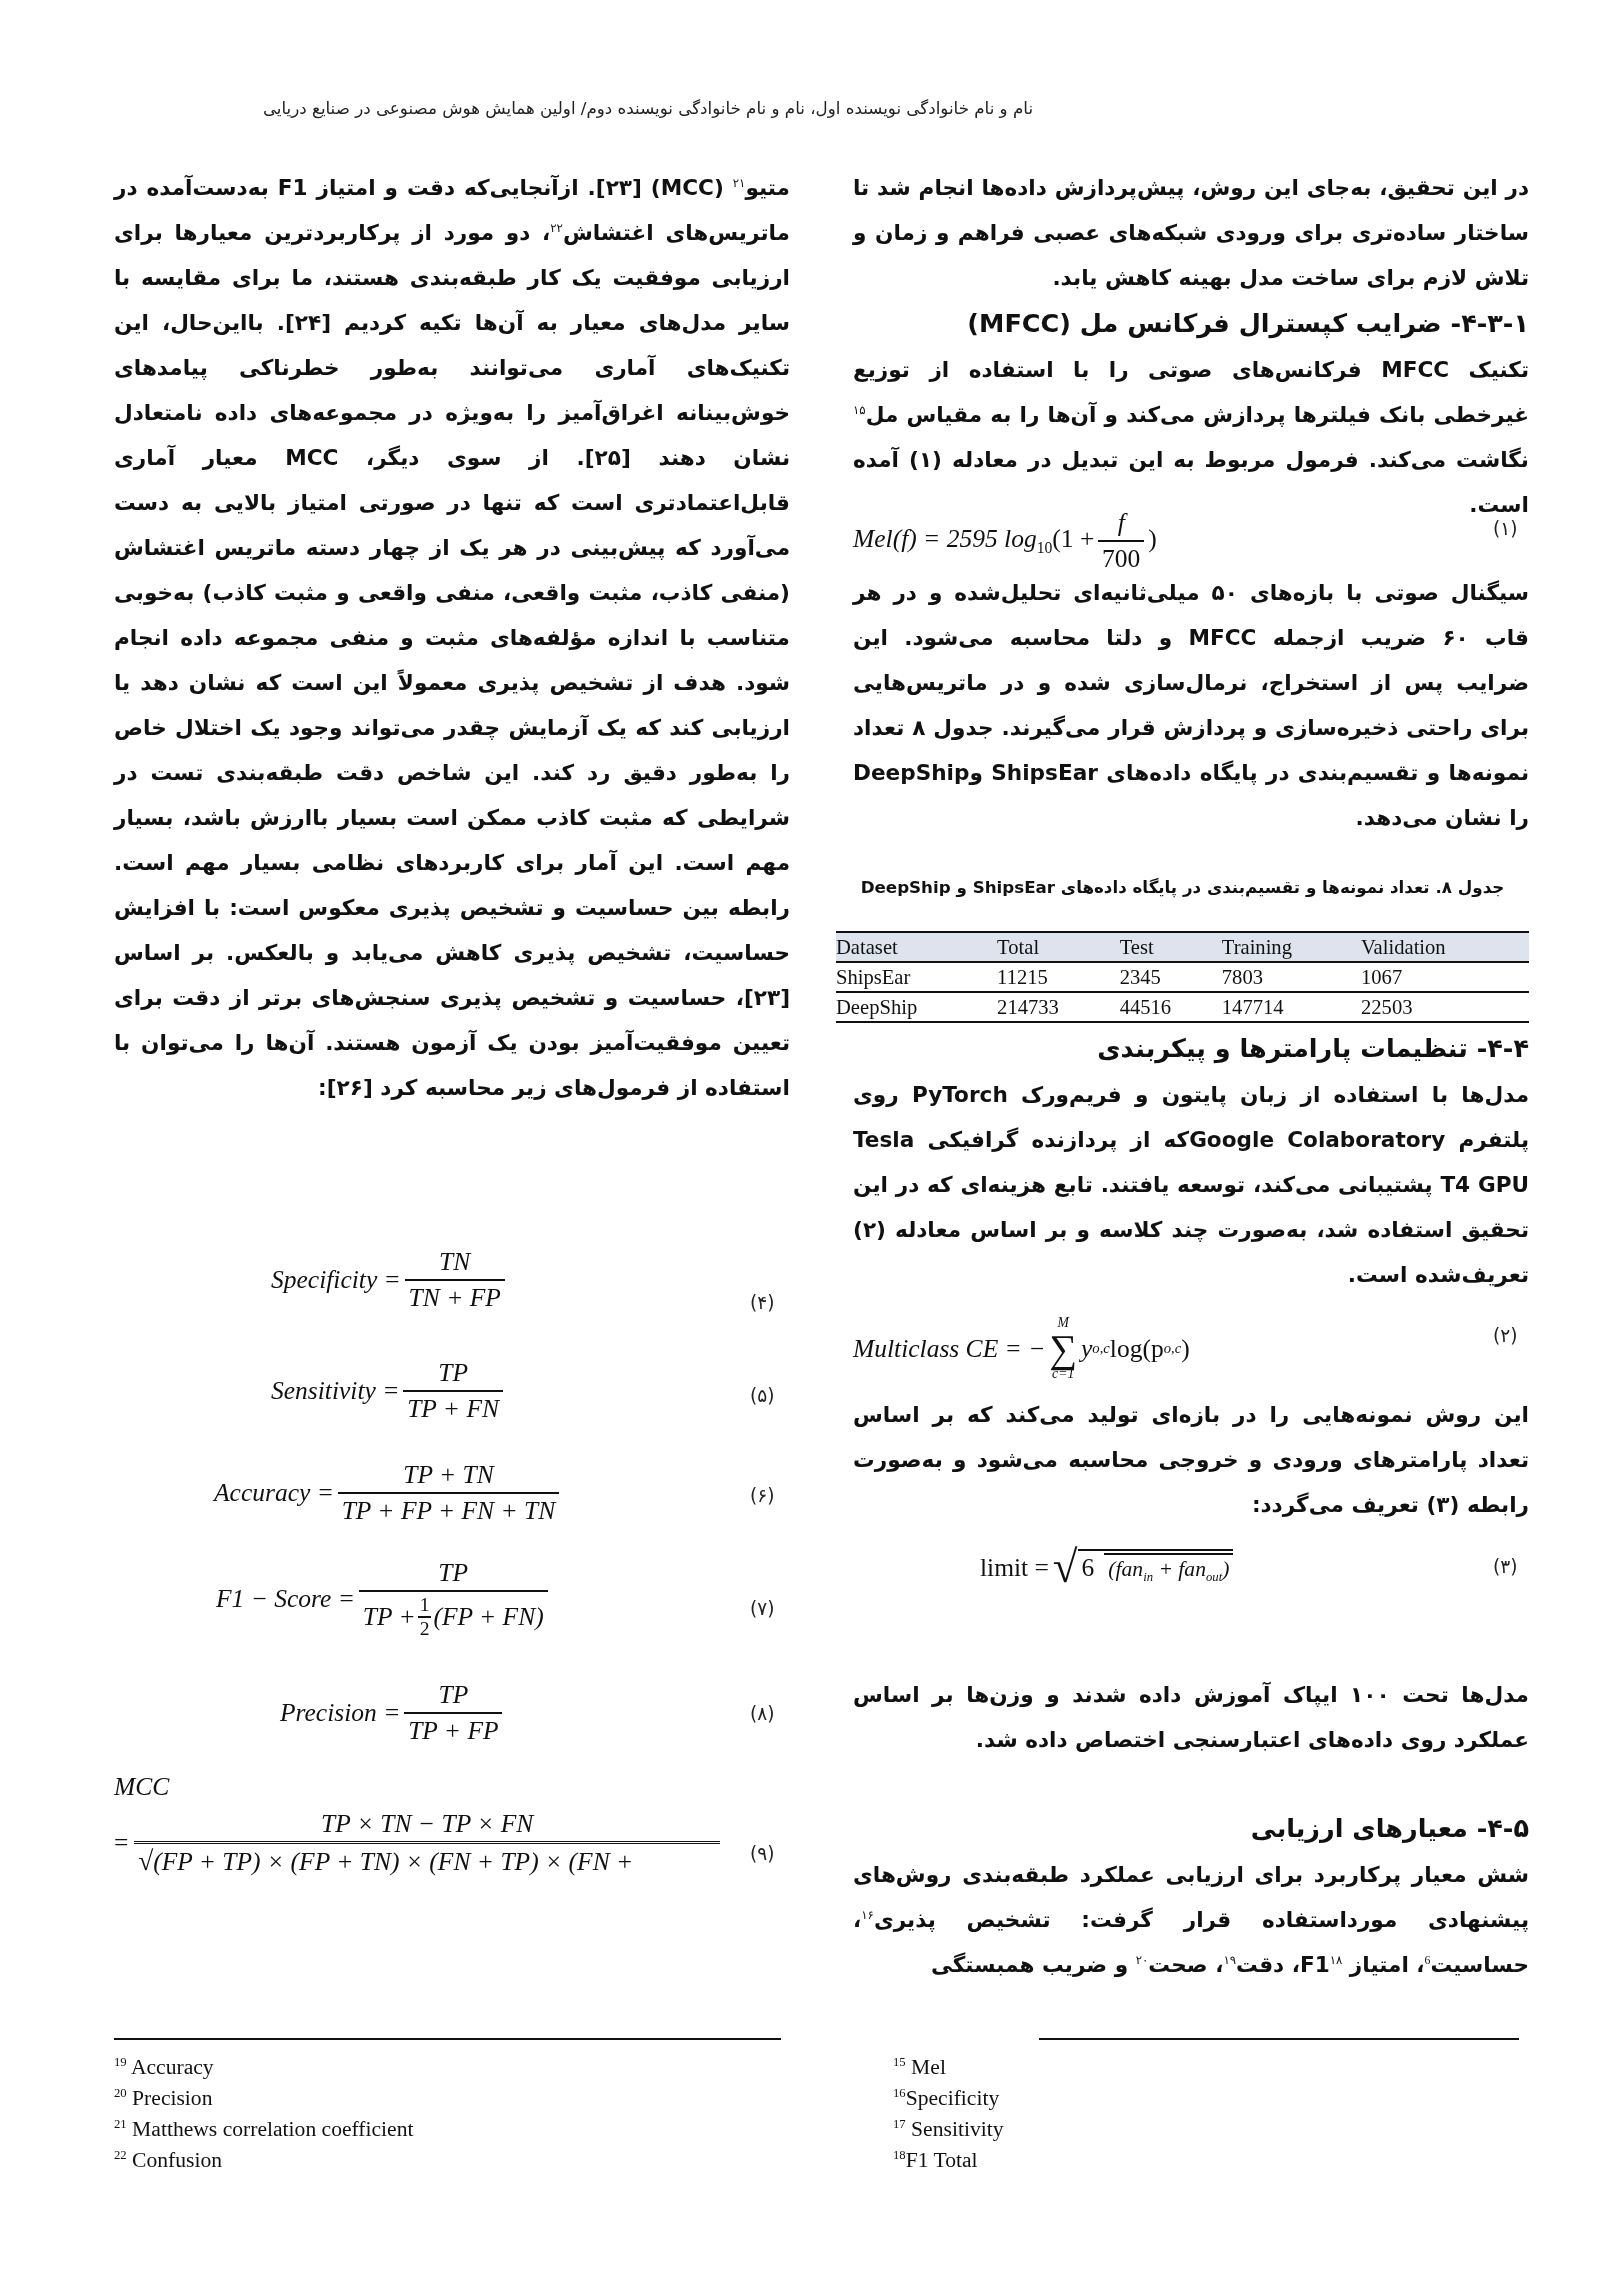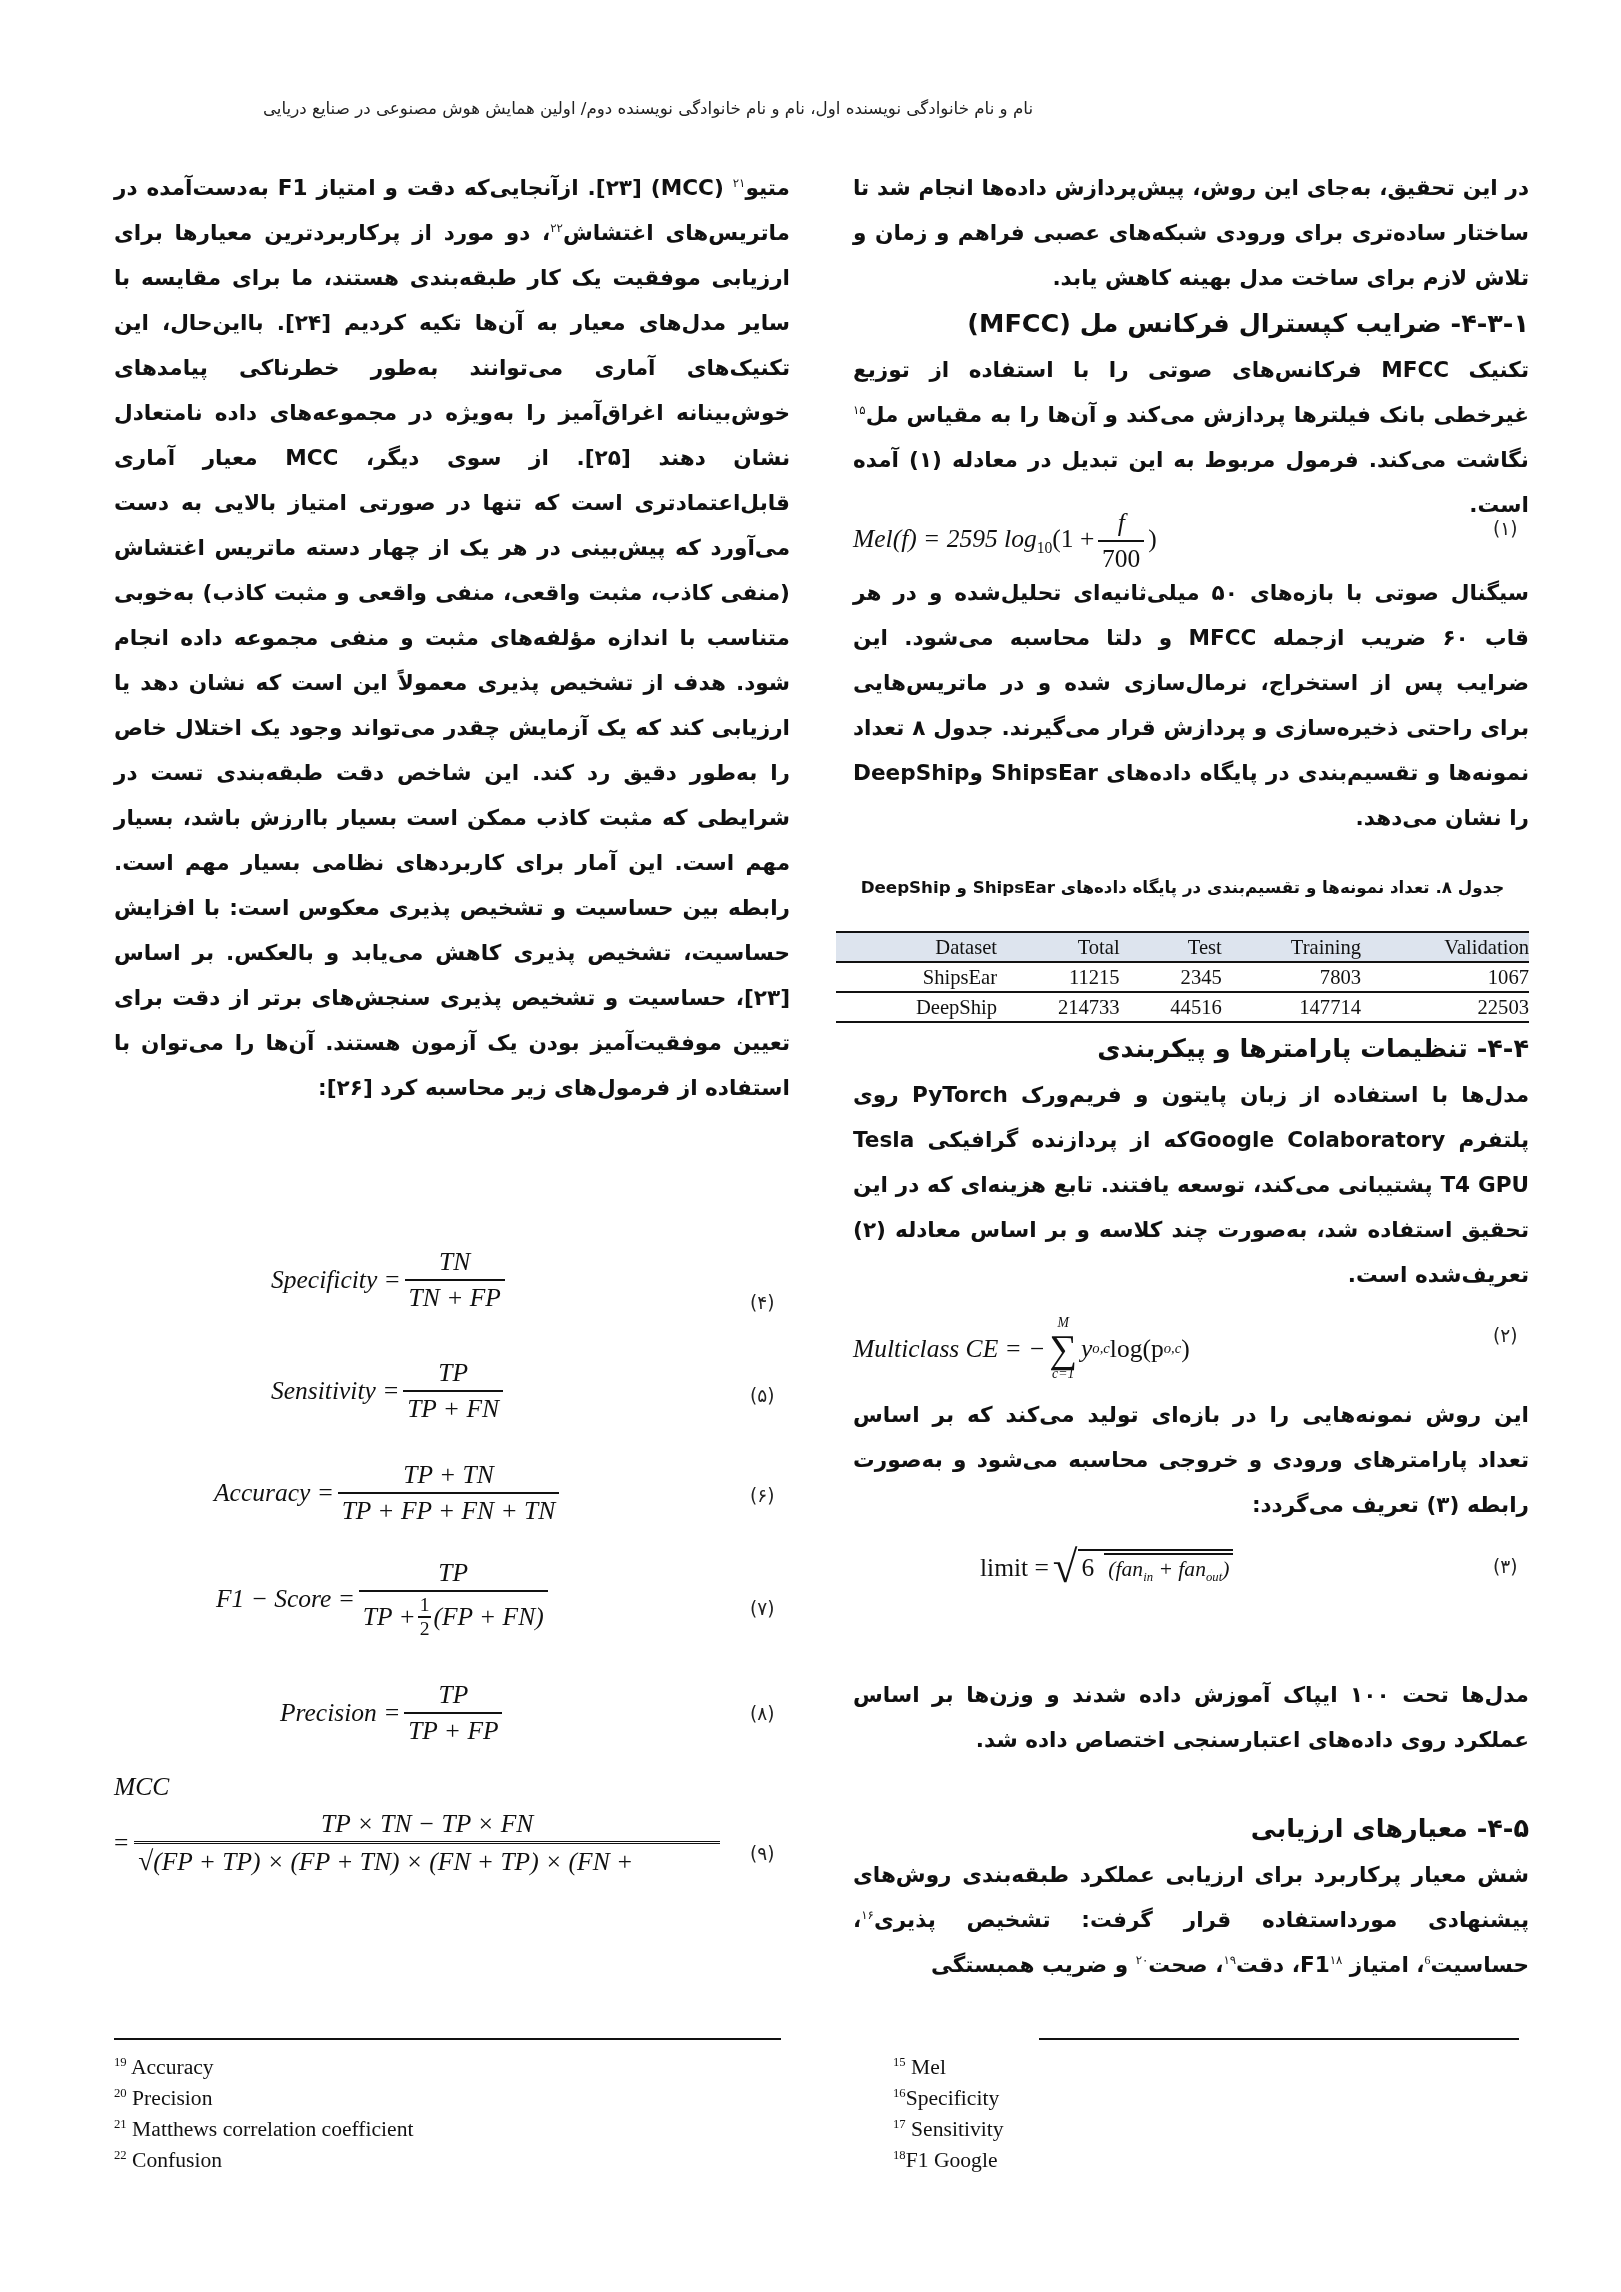--- a/index.html
+++ b/index.html
@@ -17,21 +17,21 @@
   sup { font-size: 11.8px; line-height: 0; font-family: "Liberation Serif", serif; font-weight: normal; }
   .eq { position: absolute; font-family: "Liberation Serif", serif; font-style: italic; font-size: 25.5px; color: #111; }
   .eqno { position: absolute; font-family: "DejaVu Sans", sans-serif; font-size: 18.6px; color: #222; }
   .frac { display: inline-flex; flex-direction: column; align-items: center; vertical-align: middle; margin: 0 3.9px; }
   .frac .num { padding: 0 3.9px 2px 3.9px; }
   .frac .den { border-top: 2px solid #111; padding: 2px 3.9px 0 3.9px; }
   .caption { position: absolute; direction: rtl; text-align: center; font-family: "DejaVu Sans", sans-serif;
              font-weight: bold; font-size: 16.7px; line-height: 25.5px; }
   table.ds { position: absolute; left: 836px; top: 931px; width: 693px; border-collapse: collapse;
              font-family: "Liberation Serif", serif; font-size: 20.6px; }
-  table.ds th, table.ds td { text-align: right; padding: 0; height: 28px; font-weight: normal; }
+  table.ds th, table.ds td { text-align: left; padding: 0; height: 28px; font-weight: normal; }
   table.ds thead tr { background: #dde4ee; border-top: 2.9px solid #111; border-bottom: 2px solid #111; }
   table.ds tbody tr.r1 { border-bottom: 2px solid #111; }
   table.ds tbody tr.r2 { border-bottom: 2.9px solid #111; }
   .fn-rule { position: absolute; height: 2px; background: #111; }
   .fn { position: absolute; font-family: "Liberation Serif", serif; font-size: 21.6px; line-height: 31px; direction: ltr; }
   .fn sup { font-size: 12.7px; }
   .sqrt { display: inline-block; border-top: 2px solid #111; padding-top: 2px; }
   .upright { font-style: normal; font-family: Liberation Serif, serif; }
 </style>
 </head>
@@ -128,21 +128,21 @@
 <div class="col right" style="top:1805px;">
   <h3>۴-۵- معیارهای ارزیابی</h3>
   <p><span>شش معیار پرکاربرد برای ارزیابی عملکرد طبقه‌بندی روش‌های پیشنهادی مورداستفاده قرار گرفت: تشخیص پذیری</span><sup>۱۶</sup><span>، حساسیت</span><sup>6</sup><span>، امتیاز F1</span><sup>۱۸</sup><span>، دقت</span><sup>۱۹</sup><span>، صحت</span><sup>۲۰</sup><span> و ضریب همبستگی</span></p>
 </div>
 
 <div class="fn-rule" style="left:1039px; width:480px; top:2038px;"></div>
 <div class="fn" style="left:849px; top:2052px;margin-left:44px;">
   <div><sup>15</sup> <span>Mel</span></div>
   <div><sup>16</sup><span>Specificity</span></div>
   <div><sup>17</sup><span> Sensitivity</span></div>
-  <div><sup>18</sup><span>F1 Google</span></div>
+  <div><sup>18</sup><span>F1 Total</span></div>
 </div>
 
 <div class="col left" style="top:165px;">
   <p><span>متیو</span><sup>۲۱</sup><span> (MCC) [۲۳]. ازآنجایی‌که دقت و امتیاز F1 به‌دست‌آمده در ماتریس‌های اغتشاش</span><sup>۲۲</sup><span>، دو مورد از پرکاربردترین معیارها برای ارزیابی موفقیت یک کار طبقه‌بندی هستند، ما برای مقایسه با سایر مدل‌های معیار به آن‌ها تکیه کردیم [۲۴]. بااین‌حال، این تکنیک‌های آماری می‌توانند به‌طور خطرناکی پیامدهای خوش‌بینانه اغراق‌آمیز را به‌ویژه در مجموعه‌های داده نامتعادل نشان دهند [۲۵]. از سوی دیگر، MCC معیار آماری قابل‌اعتمادتری است که تنها در صورتی امتیاز بالایی به دست می‌آورد که پیش‌بینی در هر یک از چهار دسته ماتریس اغتشاش (منفی کاذب، مثبت واقعی، منفی واقعی و مثبت کاذب) به‌خوبی متناسب با اندازه مؤلفه‌های مثبت و منفی مجموعه داده انجام شود. هدف از تشخیص پذیری معمولاً این است که نشان دهد یا ارزیابی کند که یک آزمایش چقدر می‌تواند وجود یک اختلال خاص را به‌طور دقیق رد کند. این شاخص دقت طبقه‌بندی تست در شرایطی که مثبت کاذب ممکن است بسیار باارزش باشد، بسیار مهم است. این آمار برای کاربردهای نظامی بسیار مهم است. رابطه بین حساسیت و تشخیص پذیری معکوس است: با افزایش حساسیت، تشخیص پذیری کاهش می‌یابد و بالعکس. بر اساس [۲۳]، حساسیت و تشخیص پذیری سنجش‌های برتر از دقت برای تعیین موفقیت‌آمیز بودن یک آزمون هستند. آن‌ها را می‌توان با استفاده از فرمول‌های زیر محاسبه کرد [۲۶]:</span></p>
 </div>
 
 <div class="eq" style="left:271px; top:1247px; display:flex; align-items:center;">
   <span>Specificity =</span>
   <span class="frac">
       <span class="num">TN</span>

